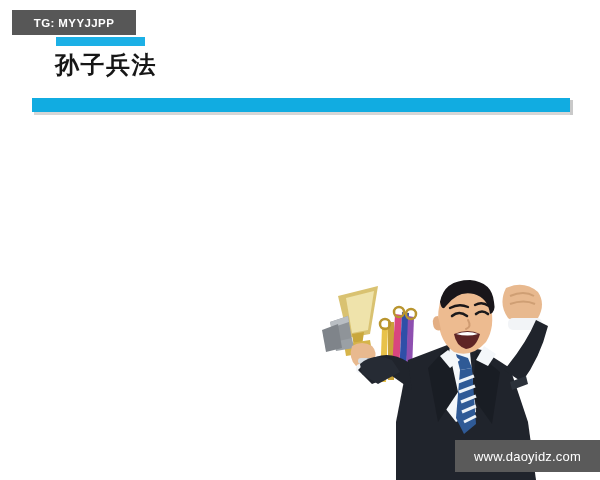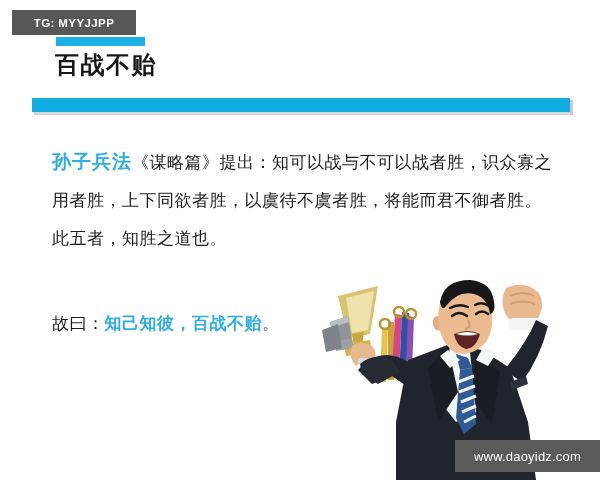--- a/index.html
+++ b/index.html
@@ -167,35 +167,29 @@
 </head>
 <body>
 
 <div class="slide">
 
   <div class="tg-badge">
     <span>TG: MYYJJPP</span>
   </div>
 
   <div class="title-accent"></div>
-  <div class="slide-title">百战不贻</div>
+  <div class="slide-title">孙子兵法</div>
 
   <div class="divider-wrap">
     <div class="divider-bar"></div>
     <div class="divider-shadow-b"></div>
     <div class="divider-shadow-r"></div>
   </div>
 
-  <div class="body-copy">
-    <span class="src-name">孙子兵法</span><span>《谋略篇》提出：知可以战与不可以战者胜，识众寡之用者胜，上下同欲者胜，以虞待不虞者胜，将能而君不御者胜。此五者，知胜之道也。</span>
-  </div>
-
-  <div class="quote-line">
-    <span>故曰：</span><span class="quote-hl">知己知彼，百战不贻</span><span>。</span>
-  </div>
+
 
   <div class="photo">
     <svg width="300" height="208" viewBox="0 0 300 208" xmlns="http://www.w3.org/2000/svg">
       <rect x="0" y="0" width="300" height="208" fill="#ffffff"></rect>
 
       <g>
         <path d="M82 55 L80 110 L86 110 L88 56 Z" fill="#e8c24a"></path>
         <path d="M88 50 L88 108 L94 108 L94 50 Z" fill="#c9a33a"></path>
         <path d="M95 42 L92 100 L99 100 L102 43 Z" fill="#d9467f"></path>
         <path d="M102 40 L99 104 L106 104 L109 41 Z" fill="#2f4fa8"></path>

